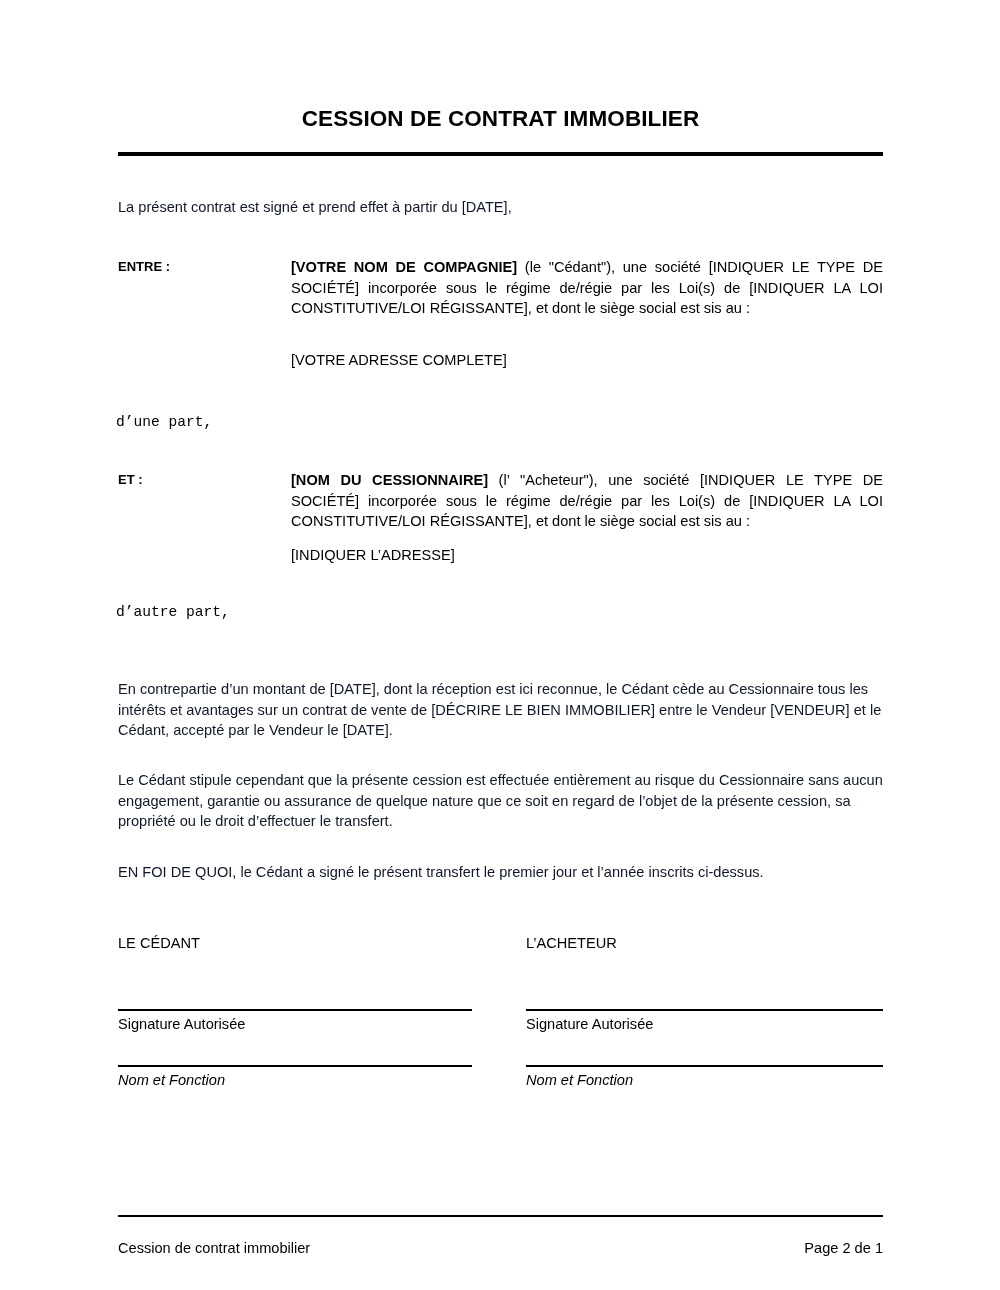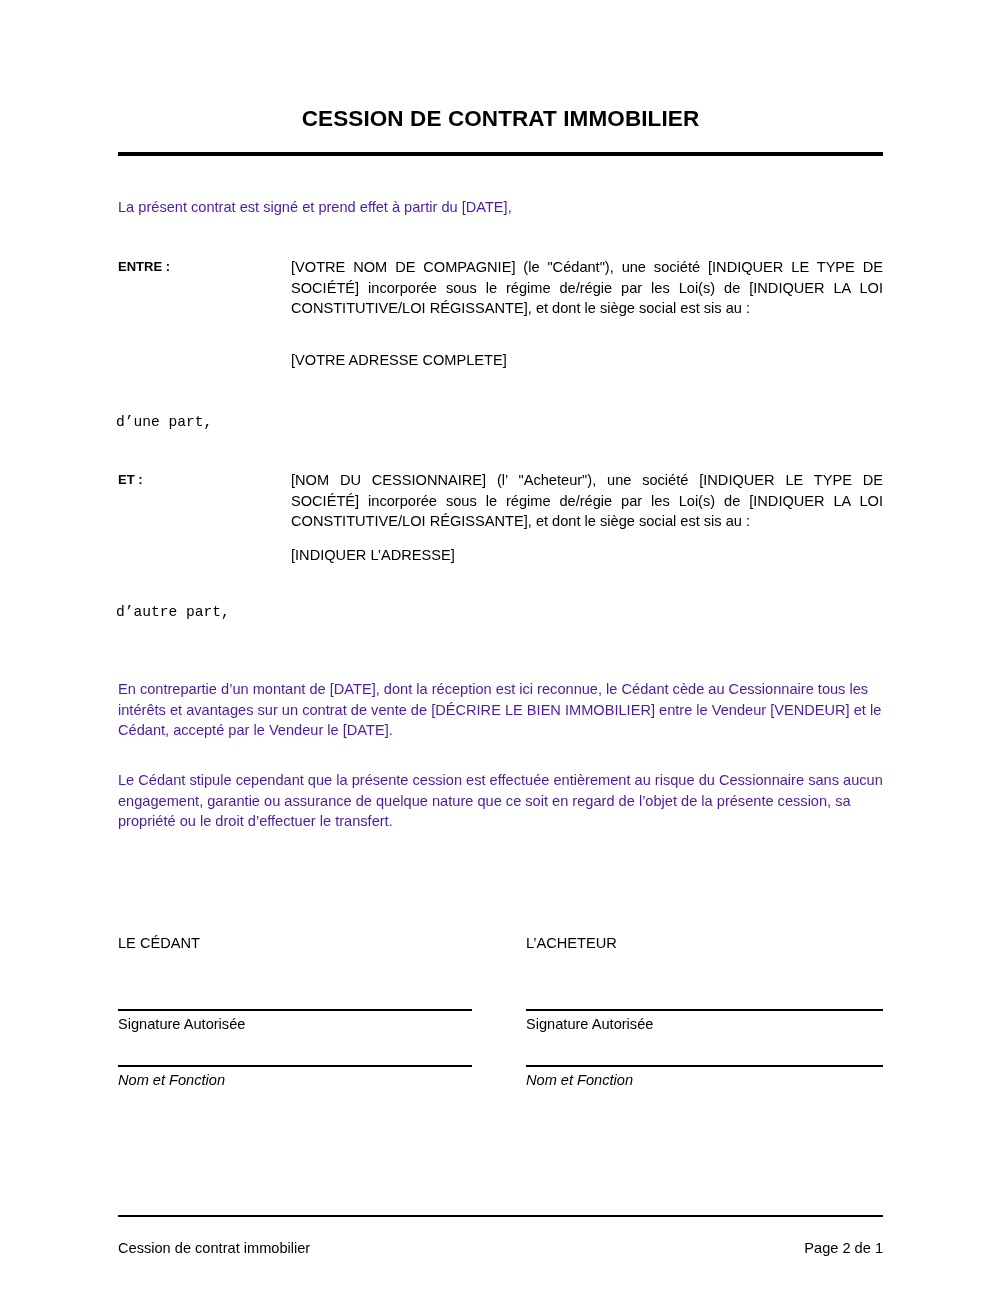--- a/index.html
+++ b/index.html
@@ -41,21 +41,21 @@
     top: 152px;
     height: 4px;
     background: #000000;
   }
 
   
   .para {
     position: absolute;
     font-size: 14.6px;
     line-height: 20.5px;
-    color: #4c1d95;
+    color: #0f172a;
   }
 
   .intro {
     left: 118px;
     width: 765px;
     top: 197px;
   }
 
   
   .party-label {
@@ -69,21 +69,21 @@
   .party-body {
     position: absolute;
     left: 291px;
     width: 592px;           
     font-size: 14.6px;
     line-height: 20.5px;
     text-align: justify;
     text-justify: inter-word;
   }
   .party-body .lead {
-    font-weight: normal;
+    font-weight: bold;
   }
   .party-address {
     position: absolute;
     left: 291px;
     width: 592px;
     font-size: 14.6px;
     line-height: 20.5px;
   }
   .part-note {
     position: absolute;
@@ -177,20 +177,21 @@
   <div class="party-body" id="et-body"><span class="lead">[NOM DU CESSIONNAIRE]</span><span> (l’ "Acheteur"), une société [INDIQUER LE TYPE DE SOCIÉTÉ] incorporée sous le régime de/régie par les Loi(s) de [INDIQUER LA LOI CONSTITUTIVE/LOI RÉGISSANTE], et dont le siège social est sis au :</span></div>
 
   <div class="party-address" id="et-address">[INDIQUER L’ADRESSE]</div>
 
   <div class="part-note" id="note-autre">d’autre part,</div>
 
   <div class="para" id="body-p1">En contrepartie d’un montant de [DATE], dont la réception est ici reconnue, le Cédant cède au Cessionnaire tous les intérêts et avantages sur un contrat de vente de [DÉCRIRE LE BIEN IMMOBILIER] entre le Vendeur [VENDEUR] et le Cédant, accepté par le Vendeur le [DATE].</div>
 
   <div class="para" id="body-p2">Le Cédant stipule cependant que la présente cession est effectuée entièrement au risque du Cessionnaire sans aucun engagement, garantie ou assurance de quelque nature que ce soit en regard de l’objet de la présente cession, sa propriété ou le droit d’effectuer le transfert.</div>
 
+  <div class="para" id="body-p3">EN FOI DE QUOI, le Cédant a signé le présent transfert le premier jour et l’année inscrits ci-dessus.</div>
 
   <div class="sig-col left sig-heading">LE CÉDANT</div>
 
   <div class="sig-col right sig-heading">L’ACHETEUR</div>
 
   <div class="sig-line left line-sig"></div>
   <div class="sig-line right line-sig"></div>
 
   <div class="sig-col left sig-caption-sig">Signature Autorisée</div>
   <div class="sig-col right sig-caption-sig">Signature Autorisée</div>

